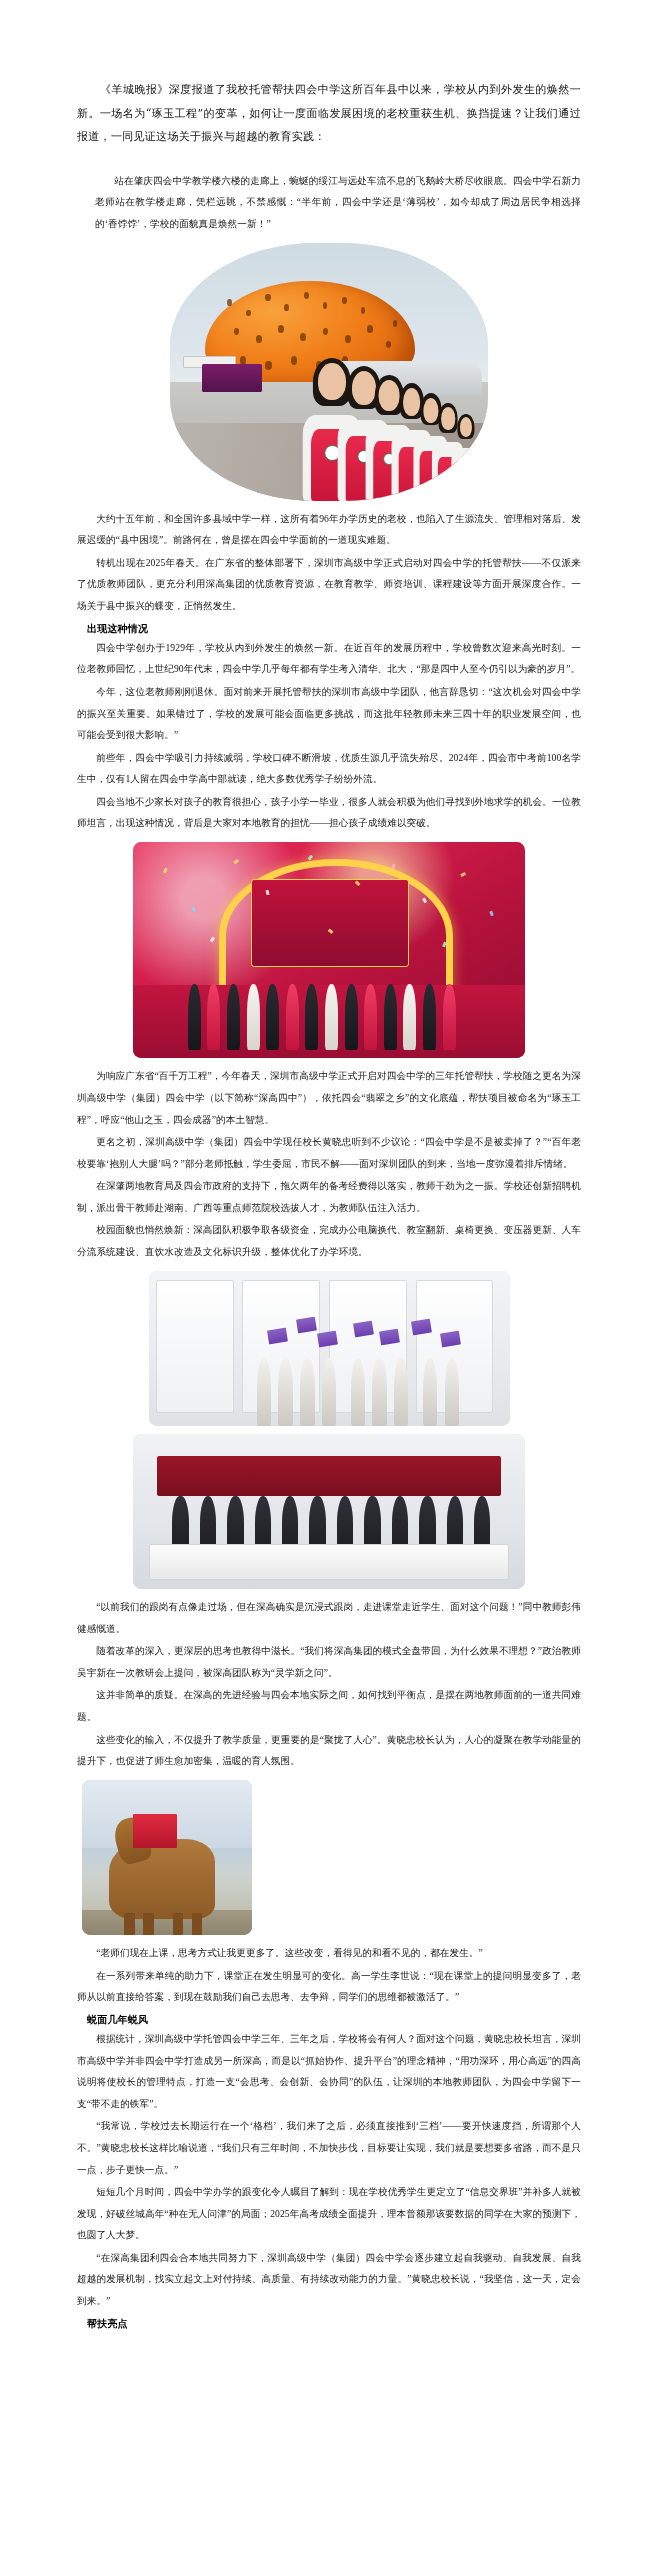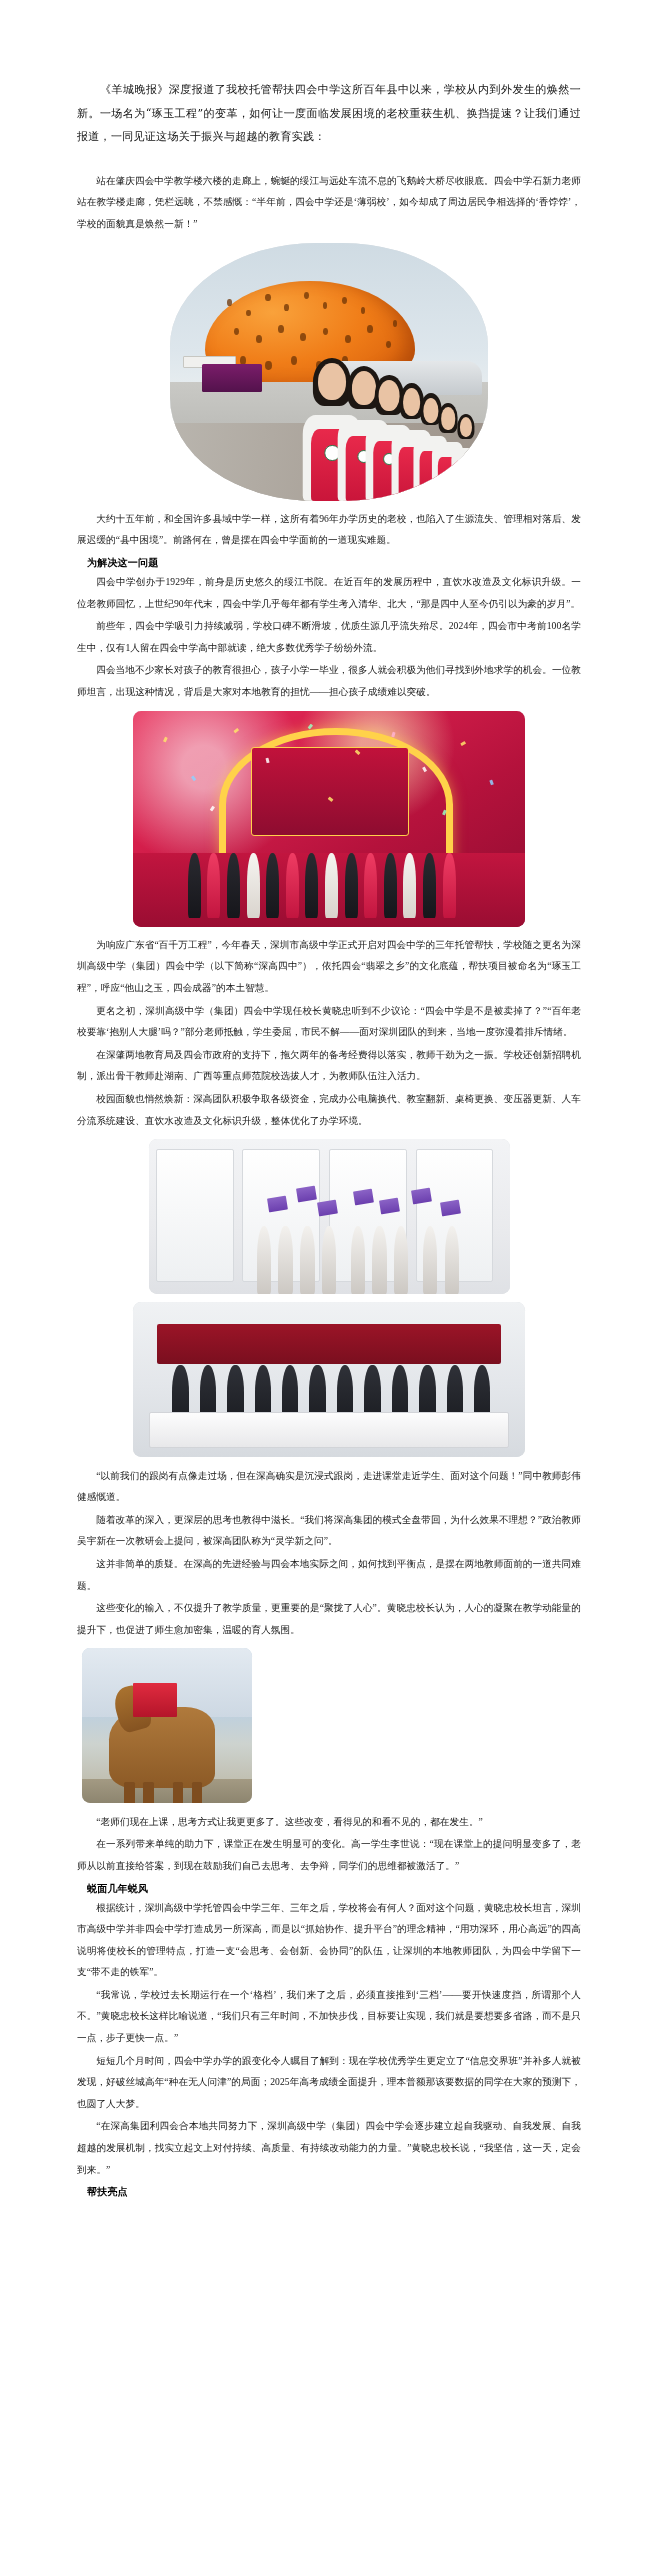--- a/index.html
+++ b/index.html
@@ -46,20 +46,21 @@
     margin: 0 0 1px 0;
     font-size: 9.6px;
     line-height: 2.25;
     letter-spacing: 0.1px;
     text-indent: 2em;
     text-align: justify;
     color: #141414;
   }
   .body-p.first-para {
     padding-top: 15.5px;
+    margin-left: 18px;
   }
 
   
   .sec-h {
     margin: 5.2px 0 1px 0;
     font-family: "Liberation Sans", "DejaVu Sans", sans-serif;
     font-size: 10px;
     font-weight: bold;
     letter-spacing: 0.2px;
     color: #000;
@@ -380,23 +381,25 @@
           <div class="vest" style="width:58%;height:44%"></div>
           <div class="hair" style="width:54%;height:29%;top:0"></div>
           <div class="head" style="width:38%;height:23%;top:4%"></div>
         </div>
       </div>
     </div>
 
   </figure>
 
   <p class="body-p">大约十五年前，和全国许多县域中学一样，这所有着96年办学历史的老校，也陷入了生源流失、管理相对落后、发展迟缓的“县中困境”。前路何在，曾是摆在四会中学面前的一道现实难题。</p>
-
-  <h2 class="sec-h">为解决这一问题</h2>
-  <p class="body-p">四会中学创办于1929年，前身是历史悠久的绥江书院。在近百年的发展历程中，直饮水改造及文化标识升级。一位老教师回忆，上世纪90年代末，四会中学几乎每年都有学生考入清华、北大，“那是四中人至今仍引以为豪的岁月”。</p>
+  <p class="body-p">转机出现在2025年春天。在广东省的整体部署下，深圳市高级中学正式启动对四会中学的托管帮扶——不仅派来了优质教师团队，更充分利用深高集团的优质教育资源，在教育教学、师资培训、课程建设等方面开展深度合作。一场关于县中振兴的蝶变，正悄然发生。</p>
+
+  <h2 class="sec-h">出现这种情况</h2>
+  <p class="body-p">四会中学创办于1929年，学校从内到外发生的焕然一新。在近百年的发展历程中，学校曾数次迎来高光时刻。一位老教师回忆，上世纪90年代末，四会中学几乎每年都有学生考入清华、北大，“那是四中人至今仍引以为豪的岁月”。</p>
+  <p class="body-p">今年，这位老教师刚刚退休。面对前来开展托管帮扶的深圳市高级中学团队，他言辞恳切：“这次机会对四会中学的振兴至关重要。如果错过了，学校的发展可能会面临更多挑战，而这批年轻教师未来三四十年的职业发展空间，也可能会受到很大影响。”</p>
   <p class="body-p">前些年，四会中学吸引力持续减弱，学校口碑不断滑坡，优质生源几乎流失殆尽。2024年，四会市中考前100名学生中，仅有1人留在四会中学高中部就读，绝大多数优秀学子纷纷外流。</p>
   <p class="body-p">四会当地不少家长对孩子的教育很担心，孩子小学一毕业，很多人就会积极为他们寻找到外地求学的机会。一位教师坦言，出现这种情况，背后是大家对本地教育的担忧——担心孩子成绩难以突破。</p>
 
   <figure>
     <div class="photo-rect fig2">
       <div class="f2-bg"></div>
       <div class="f2-arch"></div>
       <div class="f2-screen"></div>
       <div class="f2-conf">
         <i style="left:8%;top:12%;background:#ffe36b;transform:rotate(24deg)"></i>

